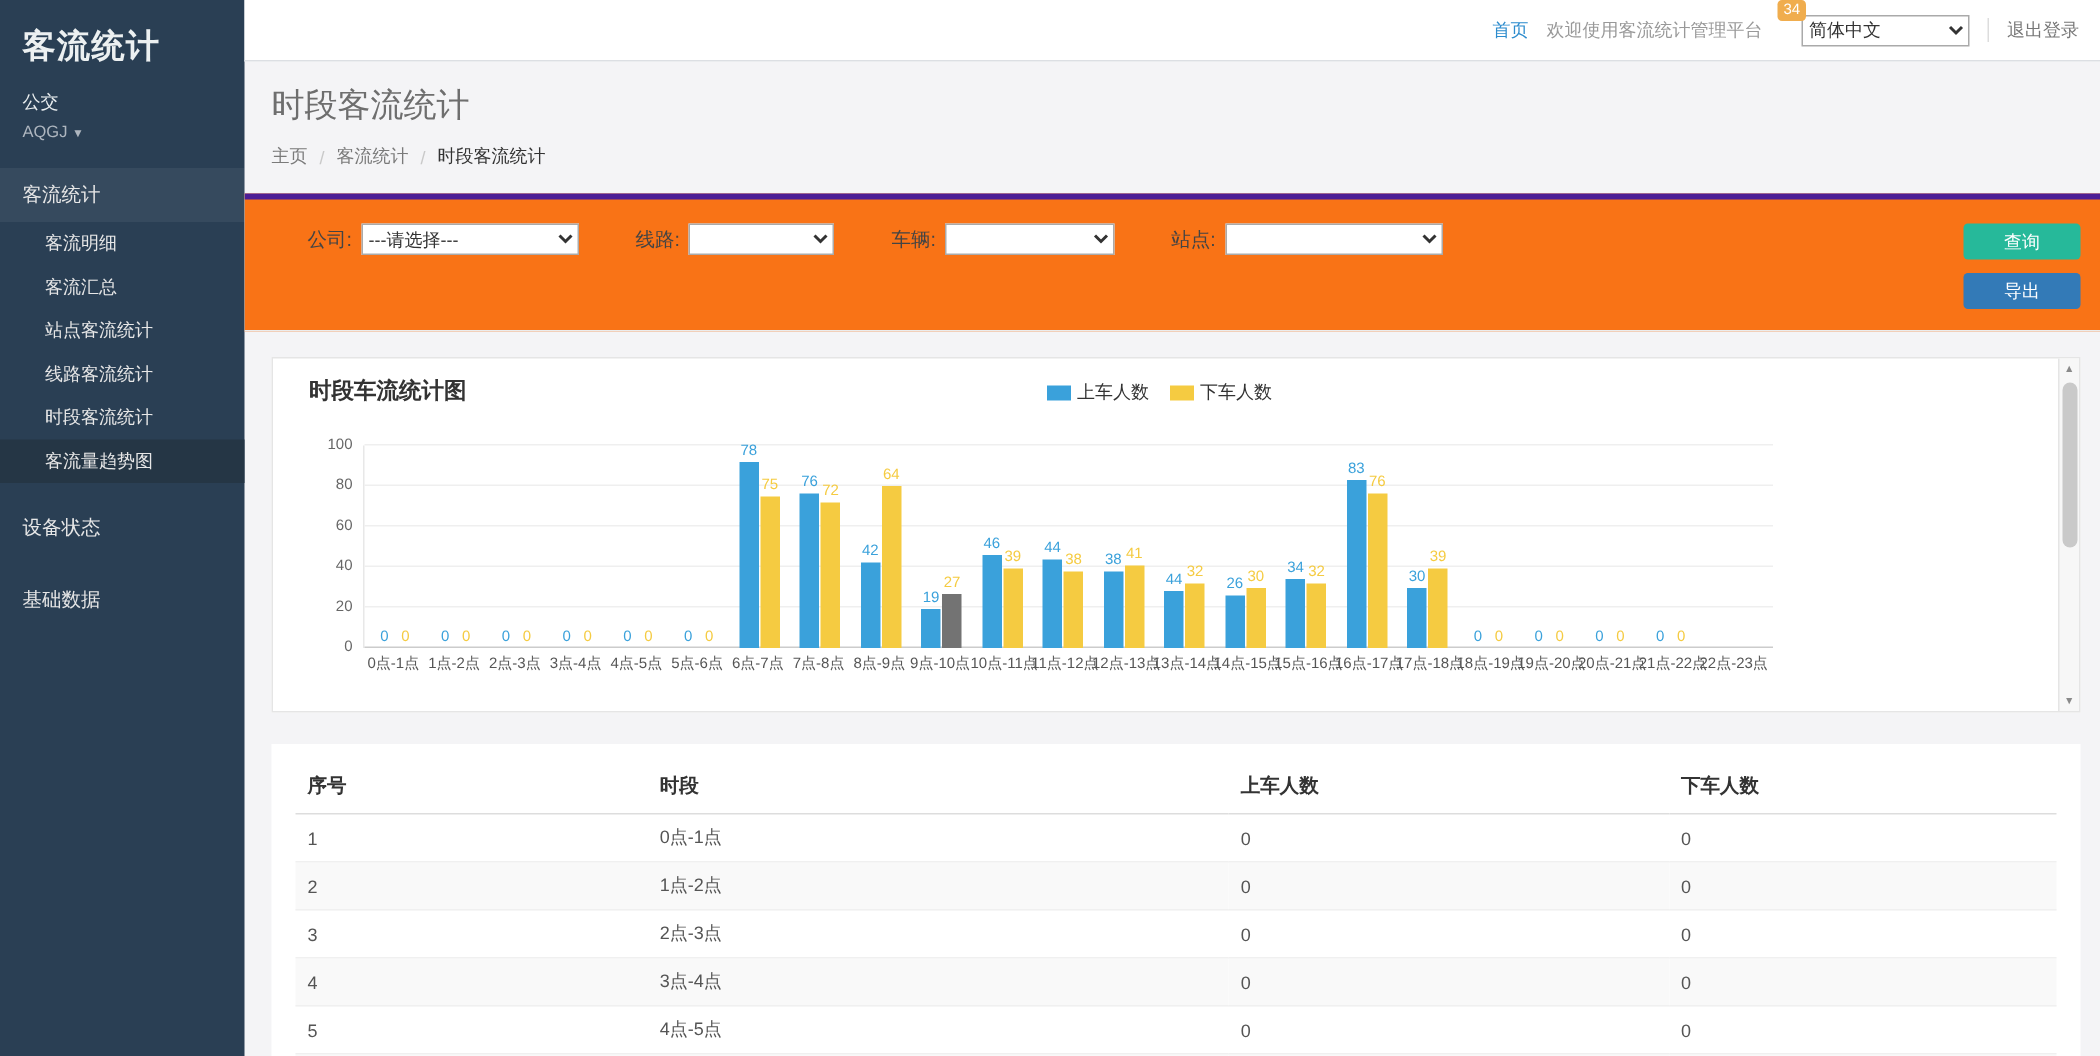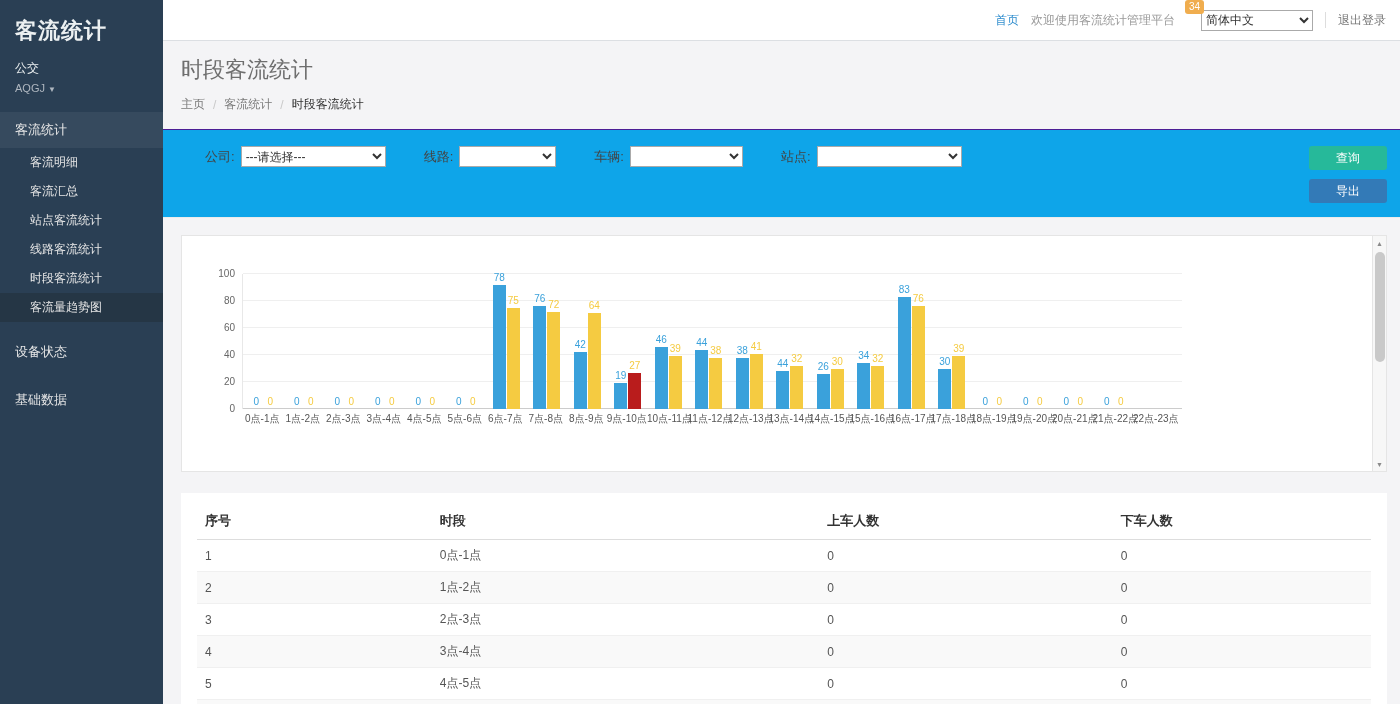--- a/index.html
+++ b/index.html
@@ -44,21 +44,21 @@
   
   .content { flex:1; overflow:hidden; padding-top:14px; }
   .page-head { padding:0 13px 0 18px; }
   .page-title { font-size:22px; color:#6e6e6e; font-weight:normal; }
   .breadcrumb { font-size:12px; color:#8a8a8a; margin:11px 0 16px; display:flex; gap:8px; align-items:center; }
   .breadcrumb .crumb { color:#7a7a7a; cursor:pointer; }
   .breadcrumb .crumb.current { color:#333; cursor:default; }
   .breadcrumb .sep { color:#c9c9c9; }
   
   .filter-panel {
-    background:#0ea5e9; border-top:1px solid #4c1d95; border-bottom:1px solid #ececec;
+    background:#f97316; border-top:4px solid #4c1d95; border-bottom:1px solid #ececec;
     padding:16px 13px 14px 42px; display:flex;
   }
   .filter-rows { flex:1; }
   .filter-row { display:flex; align-items:center; }
   .filter-row + .filter-row { margin-top:13px; }
   .f-label { font-size:13px; color:#444; margin-right:6px; }
   .f-group { display:flex; align-items:center; margin-right:38px; }
   .sel-company { width:145px; }
   .sel-line { width:97px; }
   .sel-vehicle { width:113px; }
@@ -188,20 +188,33 @@
           </span>
         </div>
       </div>
       <div class="filter-buttons">
         <button class="btn btn-query">查询</button>
         <button class="btn btn-export">导出</button>
       </div>
     </div>
 
     <div class="chart-card">
+      <div class="chart-header">
+        <span class="chart-title">时段车流统计图</span>
+        <span class="chart-legend">
+          <span class="legend-item">
+            <span class="legend-swatch" id="swatch-0" style="background: rgb(58, 161, 219);"></span>
+            <span>上车人数</span>
+          </span>
+          <span class="legend-item">
+            <span class="legend-swatch" id="swatch-1" style="background: rgb(245, 203, 65);"></span>
+            <span>下车人数</span>
+          </span>
+        </span>
+      </div>
       <div class="chart-wrap">
         <div class="y-axis" id="y-axis">
             <span class="y-tick" style="bottom: -5px;">0</span>
             <span class="y-tick" style="bottom: 22px;">20</span>
             <span class="y-tick" style="bottom: 49px;">40</span>
             <span class="y-tick" style="bottom: 76px;">60</span>
             <span class="y-tick" style="bottom: 103px;">80</span>
             <span class="y-tick" style="bottom: 130px;">100</span>
           </div>
         <div class="plot" id="plot">
@@ -273,29 +286,29 @@
                   <span class="bar-val" style="color: rgb(58, 161, 219);">76</span>
                 </div>
                 <div class="bar" style="height: 97.2px; background: rgb(245, 203, 65);">
                   <span class="bar-val" style="color: rgb(245, 203, 65);">72</span>
                 </div>
               </div>
               <div class="bar-group">
                 <div class="bar" style="height: 56.7px; background: rgb(58, 161, 219);">
                   <span class="bar-val" style="color: rgb(58, 161, 219);">42</span>
                 </div>
-                <div class="bar" style="height: 96px; background: rgb(245, 203, 65);">
+                <div class="bar" style="height: 108px; background: rgb(245, 203, 65);">
                   <span class="bar-val" style="color: rgb(245, 203, 65);">64</span>
                 </div>
               </div>
               <div class="bar-group">
                 <div class="bar" style="height: 25.65px; background: rgb(58, 161, 219);">
                   <span class="bar-val" style="color: rgb(58, 161, 219);">19</span>
                 </div>
-                <div class="bar" style="height: 36.45px; background: #b91c1c;">
+                <div class="bar" style="height: 36.45px; background: #737373;">
                   <span class="bar-val" style="color: rgb(245, 203, 65);">27</span>
                 </div>
               </div>
               <div class="bar-group">
                 <div class="bar" style="height: 62.1px; background: rgb(58, 161, 219);">
                   <span class="bar-val" style="color: rgb(58, 161, 219);">46</span>
                 </div>
                 <div class="bar" style="height: 52.65px; background: rgb(245, 203, 65);">
                   <span class="bar-val" style="color: rgb(245, 203, 65);">39</span>
                 </div>

